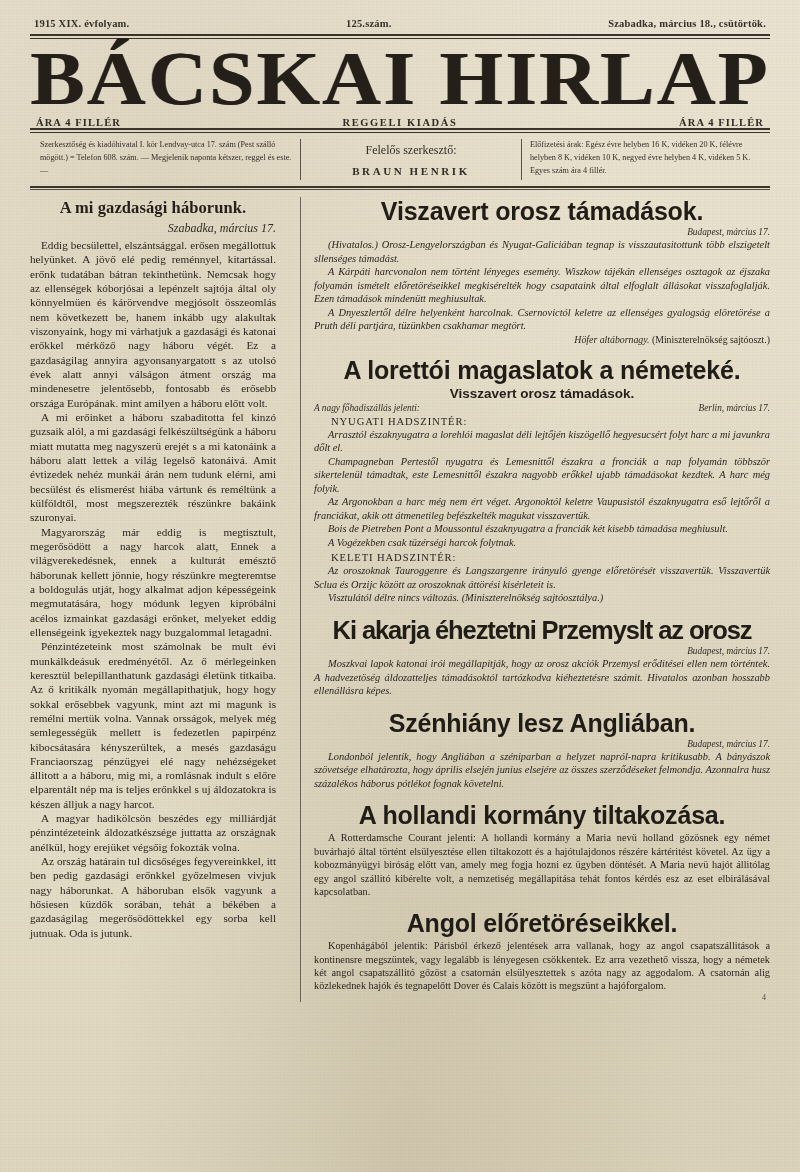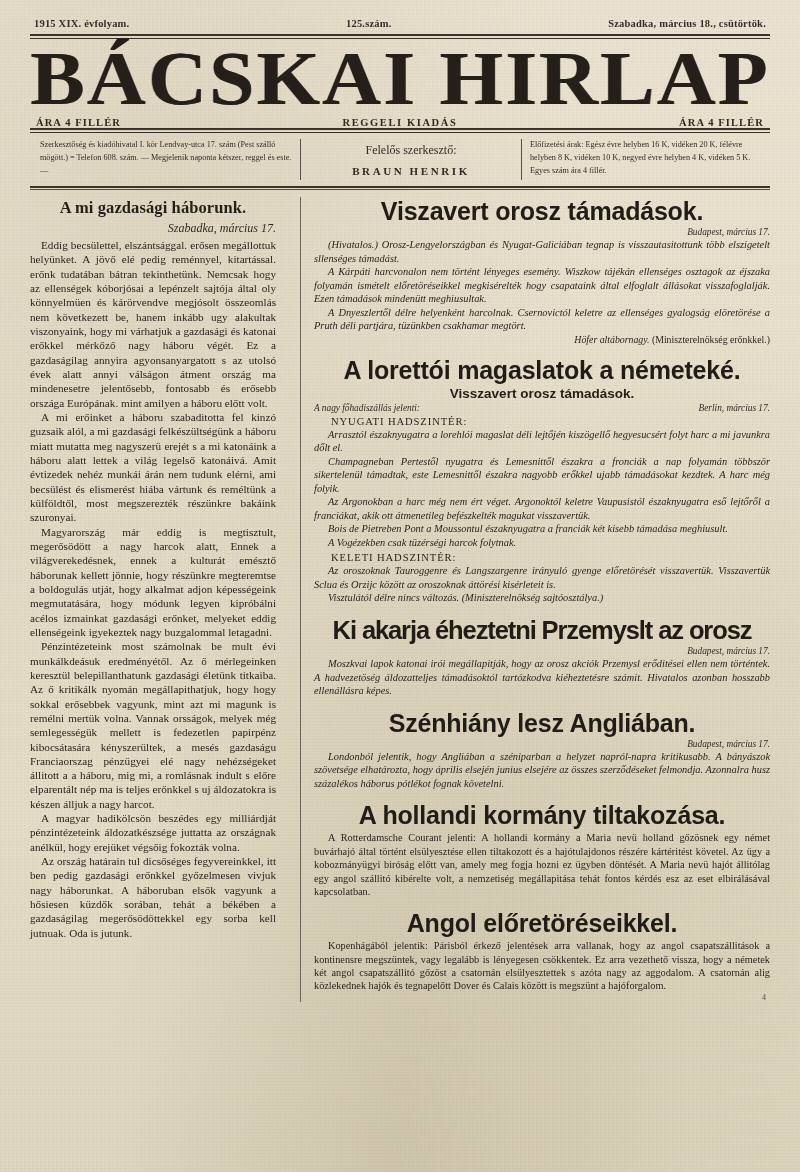--- a/index.html
+++ b/index.html
@@ -292,21 +292,21 @@
         <div>
           <div class="head-xl">Viszavert orosz támadások.</div>
           <div class="dl-only">Budapest, március 17.</div>
           <div class="body-right">
             <p>(Hivatalos.) Orosz-Lengyelországban és Nyugat-Galiciában tegnap is visszautasitottunk több elszigetelt sllenséges támadást.</p>
             <p>A Kárpáti harcvonalon nem történt lényeges esemény. Wiszkow tájékán ellenséges osztagok az éjszaka folyamán ismételt előretöréseikkel megkisérelték hogy csapataink által elfoglalt állásokat visszafoglalják. Ezen támadások mindenütt meghiusultak.</p>
             <p>A Dnyeszlertől délre helyenként harcolnak. Csernovictól keletre az ellenséges gyalogság elöretörése a Pruth déli partjára, tüzünkben csakhamar megtört.</p>
           </div>
           <div class="sig">
             <i>Höfer altábornagy.</i>
-            <span>(Miniszterelnökség erőnkkel.)</span>
+            <span>(Miniszterelnökség sajtóoszt.)</span>
           </div>
         </div>
 
         <div class="gap-m"></div>
 
         <div>
           <div class="head-xl">A lorettói magaslatok a németeké.</div>
           <div class="head-sub">Visszavert orosz támadások.</div>
           <div class="src-line">
             <span class="src">A nagy főhadiszállás jelenti:</span>

